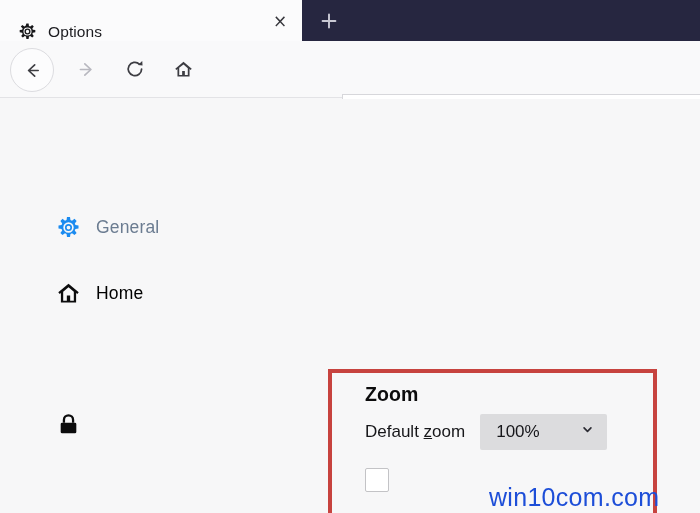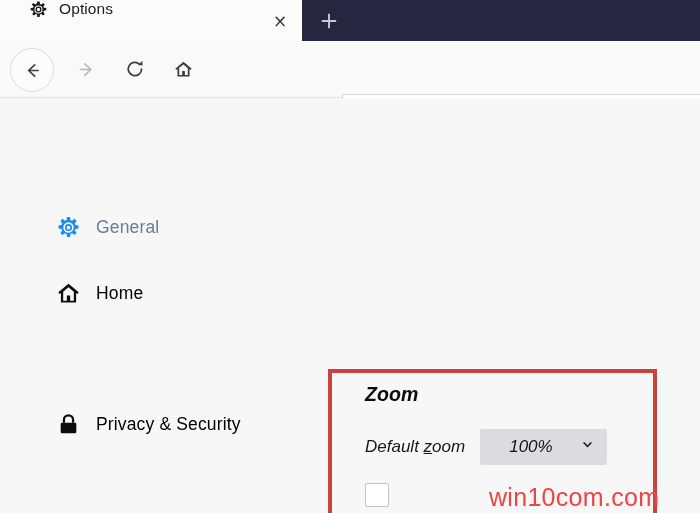--- a/index.html
+++ b/index.html
@@ -31,22 +31,22 @@
     width: 398px; height: 41px;
     background: #262640;
   }
 
   .tab {
     position: absolute;
     left: 0; top: 0;
     width: 302px; height: 41px;
     background: #fbfbfc;
     display: flex;
-    align-items: flex-start;
-    padding-left: 29px;
+    align-items: flex-end;
+    padding-left: 18px;
   }
 
   .tab-gear {
     width: 19px; height: 19px;
     flex: 0 0 auto;
     display: block;
   }
 
   .tab-title {
     font-size: 15.5px;
@@ -196,56 +196,55 @@
     left: 328px; top: 270px;
     width: 329px; height: 188px;
     border: 4px solid #c7433f;
     background: transparent;
   }
 
   .zoom-group {
     position: absolute;
     left: 365px; top: 286px;
     width: 280px;
-    font-style: italic;
   }
 
   .group-heading {
     font-size: 19.5px;
     font-weight: bold;
     color: #0c0c0d;
     letter-spacing: .1px;
     line-height: 1;
   }
 
   .zoom-row {
     display: flex;
     align-items: center;
-    margin-top: 24px;
+    margin-top: 9px;
     height: 36px;
   }
 
   .zoom-label {
     font-size: 17px;
     color: #17171a;
     white-space: nowrap;
   }
   .zoom-label u { text-decoration: underline; }
 
   .zoom-select {
     margin-left: 15px;
     width: 127px;
     height: 36px;
     background: #dcdcde;
     border: none;
     border-radius: 2px;
     display: flex;
     align-items: center;
     justify-content: space-between;
-    padding: 0 12px 0 29px;
+    padding: 0 12px 0 16px;
   }
 
   .zoom-select-value {
     font-size: 17px;
     color: #16161a;
   }
 
   .chev { display: block; }
 
   .checkbox-row {
@@ -268,21 +267,21 @@
     margin-left: 16px;
     white-space: nowrap;
   }
   .checkbox-label u { text-decoration: underline; }
 
   
   .watermark {
     position: absolute;
     left: 489px; top: 483px;
     font-size: 25px;
-    color: #ef4444;
+    color: #1d4ed8;
     letter-spacing: .3px;
     white-space: nowrap;
   }
 </style>
 </head>
 <body>
 
 <div class="tabstrip">
   <div class="tabstrip-dark"></div>
 
@@ -370,21 +369,20 @@
     </div>
 
 
     <div class="side-item" style="top:304px">
       <span class="side-icon">
         <svg viewBox="0 0 24 24" width="25" height="25" aria-hidden="true">
           <path fill="none" stroke="#0c0c0d" stroke-width="2.2" d="M7.6 10.2V7.6a4.4 4.4 0 0 1 8.8 0v2.6"></path>
           <rect x="4.5" y="10.2" width="15" height="10.3" rx="1.4" fill="#0c0c0d"></rect>
         </svg>
       </span>
-      <span class="side-label">Privacy &amp; Security</span>
     </div>
 
   </div>
 
   <div class="redbox"></div>
 
   <div class="zoom-group">
     <div class="group-heading">Zoom</div>
 
     <div class="zoom-row">

